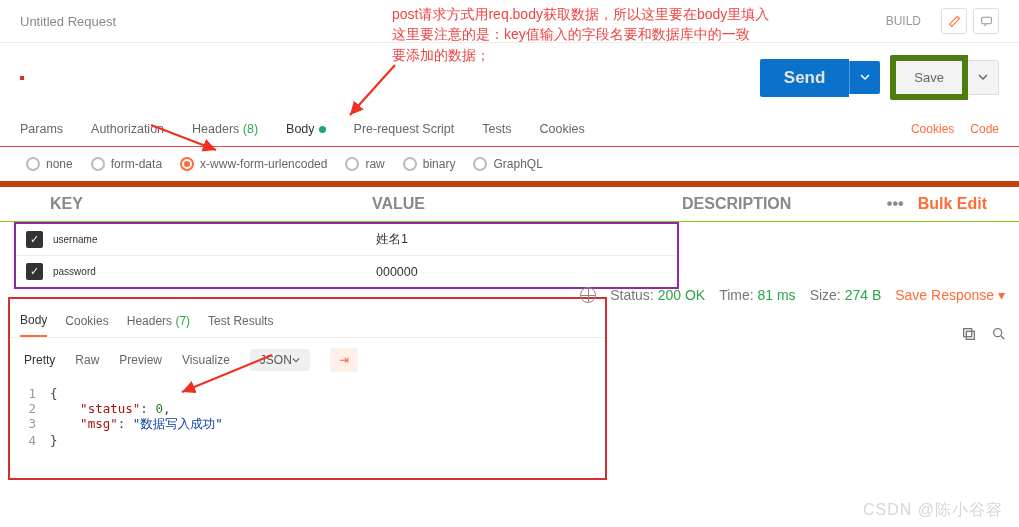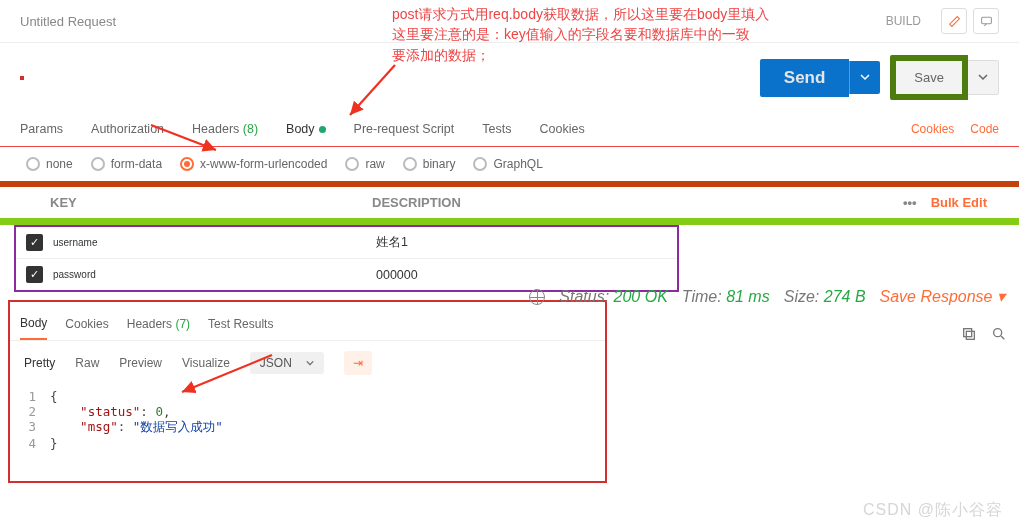--- a/index.html
+++ b/index.html
@@ -28,50 +28,50 @@
 .dot { width: 7px; height: 7px; border-radius: 50%; background: #1fa86c; display: inline-block; margin-left: 4px; vertical-align: middle; }
 .tabs-right { margin-left: auto; display: flex; gap: 16px; }
 .link { color: #ff6c37; font-size: 12px; }
 
 .body-types { display: flex; align-items: center; gap: 18px; padding: 10px 26px; border-bottom: 6px solid #c2410c; }
 .radio { display: flex; align-items: center; gap: 6px; color: #666; font-size: 12px; }
 .radio-circle { width: 14px; height: 14px; border-radius: 50%; border: 2px solid #bbb; position: relative; }
 .radio-circle.sel { border-color: #ff6c37; }
 .radio-circle.sel::after { content:''; position:absolute; inset:2px; border-radius:50%; background:#ff6c37; }
 
-.kv-header { display: flex; align-items: center; padding: 8px 0 8px 50px; border-bottom: 7px solid #84cc16; font-size: 13px; color: #888; font-weight: 600; }
+.kv-header { display: flex; align-items: center; padding: 8px 0 8px 50px; border-bottom: 1px solid #84cc16; font-size: 16px; color: #888; font-weight: 600; }
 .kv-header .kcol { width: 322px; }
 .kv-header .vcol { width: 310px; }
 .kv-header .dcol { flex: 1; }
 .dots { color: #888; padding: 0 14px; }
 .bulk { color: #ff6c37; margin-right: 32px; }
 
 .kv-box { border: 2px solid #8e2aa0; margin: 0 340px 0 14px; }
 .kv-row { display: flex; align-items: center; padding: 7px 0 7px 10px; border-bottom: 1px solid #eee; }
 .kv-row:last-child { border-bottom: none; }
 .chk { width: 17px; height: 17px; background: #333; border-radius: 2px; display: flex; align-items: center; justify-content: center; color: #fff; font-size: 11px; margin-right: 10px; }
 .kv-row .k { width: 323px; color: #333; font-size: 10px; }
 .kv-row .v { flex: 1; color: #333; font-size: 12.5px; }
 
 .resp-area { border: 2px solid #d32f2f; margin: 8px 412px 0 8px; padding: 0; }
 .resp-tabs { display: flex; align-items: center; padding: 8px 10px 0; border-bottom: 1px solid #eee; gap: 18px; }
 .resp-tab { padding: 6px 0 8px; color: #666; font-size: 12px; }
 .resp-tab.active { color: #333; border-bottom: 2px solid #ff6c37; }
 .resp-tab .count { color: #28a745; }
-.resp-status { position: absolute; right: 14px; top: 287px; display: flex; align-items: center; gap: 14px; font-size: 16px; color: #777; font-style: italic; }
+.resp-status { position: absolute; right: 14px; top: 287px; display: flex; align-items: center; gap: 14px; font-size: 14px; color: #777; }
 .globe { width: 16px; height: 16px; border: 1.5px solid #888; border-radius: 50%; position: relative; }
 .globe::before { content:''; position:absolute; left:50%; top:0; bottom:0; width:1px; background:#888; }
 .globe::after { content:''; position:absolute; top:50%; left:0; right:0; height:1px; background:#888; }
 .ok { color: #28a745; }
 .save-resp { color: #ff6c37; }
 
 .resp-toolbar { display: flex; align-items: center; gap: 20px; padding: 10px 14px; }
 .resp-toolbar .fmt { color: #666; font-size: 12px; }
 .resp-toolbar .fmt.active { color: #333; font-weight: 500; }
-.json-sel { background: #f0f0f0; padding: 4px 10px; border-radius: 3px; color: #555; display: flex; align-items: center; gap: 14px; }
+.json-sel { background: #f0f0f0; padding: 4px 10px; border-radius: 3px; color: #555; display: flex; align-items: center; gap: 0; }
 .wrap-btn { background: #fff0e8; color: #ff6c37; padding: 5px 9px; border-radius: 3px; }
 
 .code { font-family: Consolas, Menlo, monospace; font-size: 12.5px; padding: 4px 0 30px; }
 .code-line { display: flex; }
 .ln { width: 40px; text-align: right; padding-right: 14px; color: #999; }
 .cc { color: #444; }
 .key { color: #a31515; }
 .num { color: #2a7a2a; }
 .str { color: #1040a5; }
 
@@ -152,20 +152,21 @@
       <span>binary</span>
     </label>
   <label class="radio">
       <span class="radio-circle"></span>
       <span>GraphQL</span>
     </label>
 </div>
 
 <div class="kv-header">
   <div class="kcol">KEY</div>
+  <div class="vcol">VALUE</div>
   <div class="dcol">DESCRIPTION</div>
   <span class="dots">•••</span>
   <span class="bulk">Bulk Edit</span>
 </div>
 
 <div class="kv-box">
   <div class="kv-row">
     <span class="chk">✓</span>
     <span class="k">username</span>
     <span class="v">姓名1</span>

